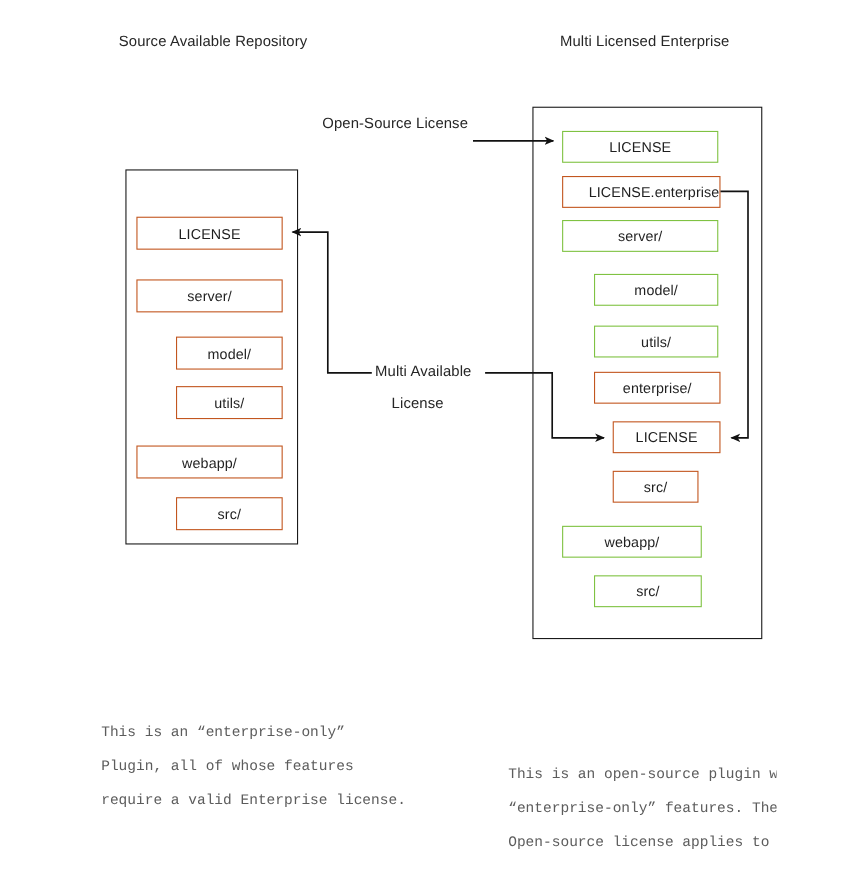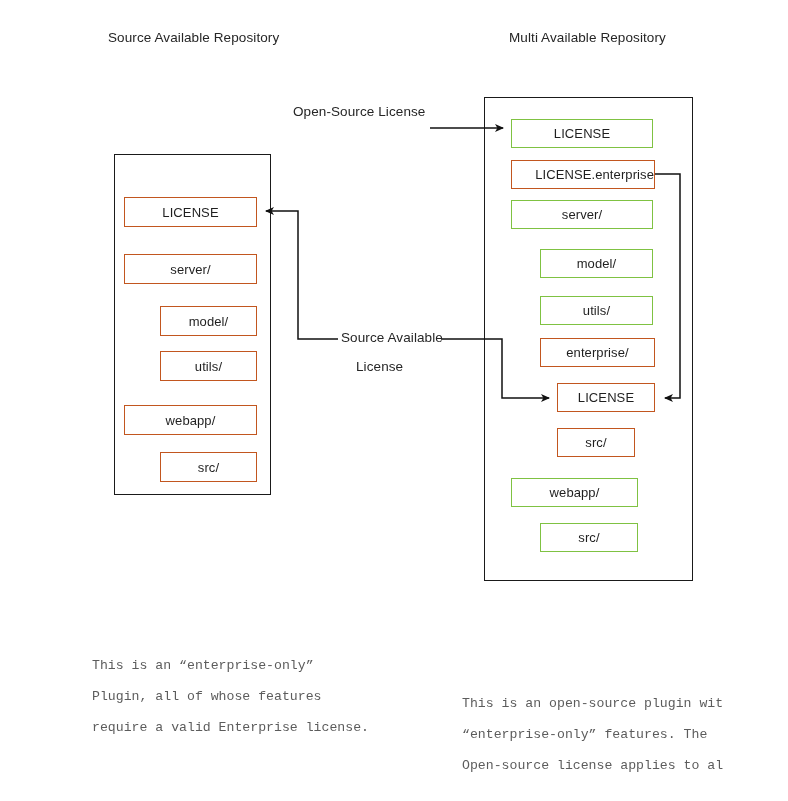--- a/index.html
+++ b/index.html
@@ -11,21 +11,20 @@
   body {
     font-family: "Liberation Sans", sans-serif;
     color: #1a1a1a;
   }
   #canvas {
     position: relative;
     width: 706px;
     height: 801px;
     background: #ffffff;
     overflow: hidden;
-    padding-left: 17px;
   }
   .col-title {
     position: absolute;
     font-size: 13.5px;
     color: #262626;
     white-space: nowrap;
     letter-spacing: 0.1px;
   }
   .repo-box {
     position: absolute;
@@ -78,21 +77,21 @@
     height: 801px;
     pointer-events: none;
   }
 </style>
 </head>
 <body>
 
 <div id="canvas">
 
   <div class="col-title" style="left:108px; top:30px;">Source Available Repository</div>
-  <div class="col-title" style="left:509px; top:30px;">Multi Available Repository</div>
+  <div class="col-title" style="left:509px; top:30px;">Multi Licensed Enterprise</div>
 
   <div class="repo-box" style="left:114px; top:154px; width:157px; height:341px;"></div>
 
   <div class="node orange" style="left:124px; top:197px; width:133px; height:30px;">
     <span>LICENSE</span>
   </div>
   <div class="node orange" style="left:124px; top:254px; width:133px; height:30px;">
     <span>server/</span>
   </div>
   <div class="node orange" style="left:160px; top:306px; width:97px; height:30px;">
@@ -159,21 +158,21 @@
     <g>
       <path d="M441,339 L502,339 L502,398 L549,398" stroke="#111111" stroke-width="1.5" fill="none" marker-end="url(#arrow)"></path>
     </g>
 
     <g>
       <path d="M655,174 L680,174 L680,398 L665,398" stroke="#111111" stroke-width="1.5" fill="none" marker-end="url(#arrow)"></path>
     </g>
   </svg>
 
   <div class="edge-label" style="left:293px; top:104px;">Open-Source License</div>
-  <div class="edge-label" style="left:341px; top:330px;">Source Available</div>
+  <div class="edge-label" style="left:341px; top:330px;">Multi Available</div>
   <div class="edge-label" style="left:356px; top:359px;">License</div>
 
   <div class="caption" style="left:92px; top:650px; width:320px;">This is an “enterprise-only”
 Plugin, all of whose features
 require a valid Enterprise license.</div>
 
   <div class="caption" style="left:428px; top:688px; width:300px;margin-left:34px;"><span>This is an open-source plugin with
 “enterprise-only” features. The
 Open-source license applies to all
 </span></div>

